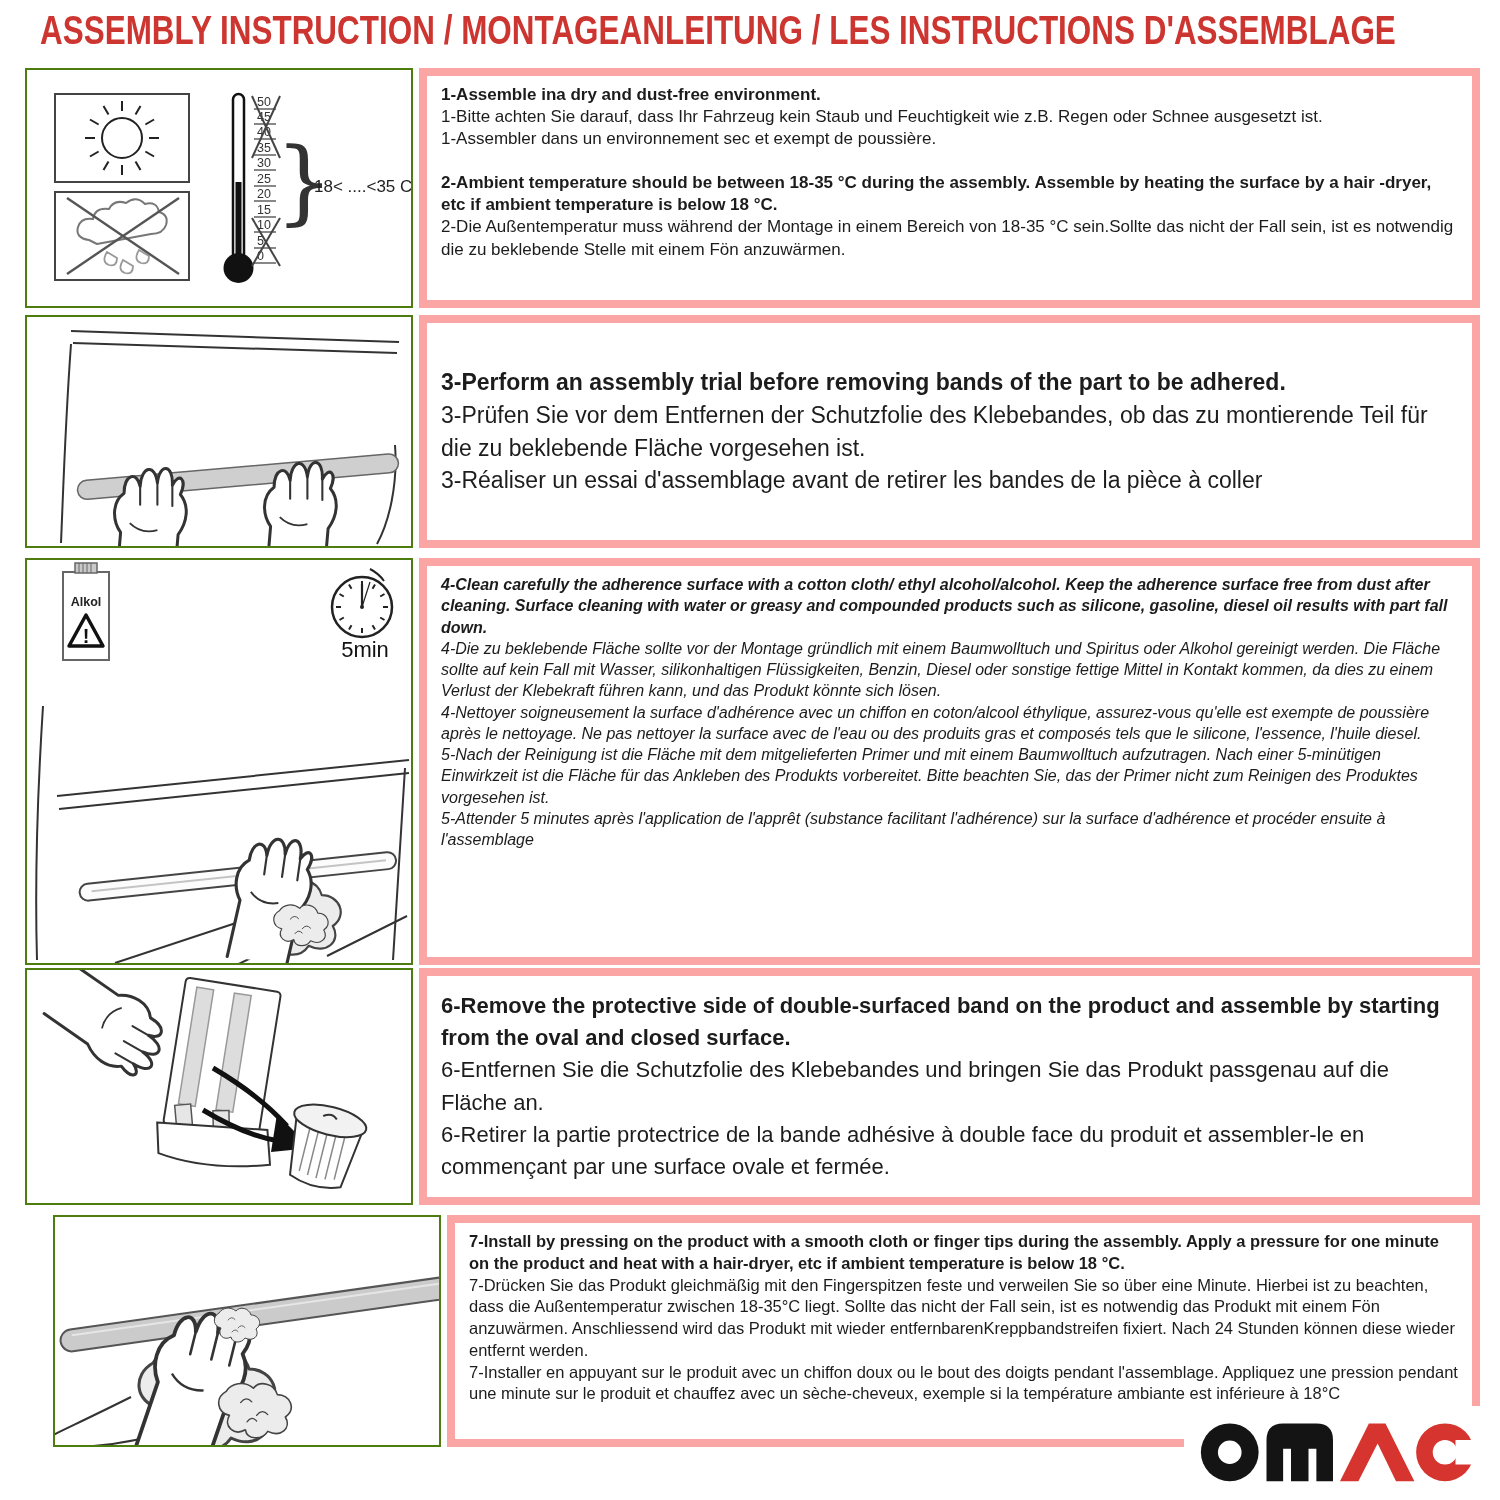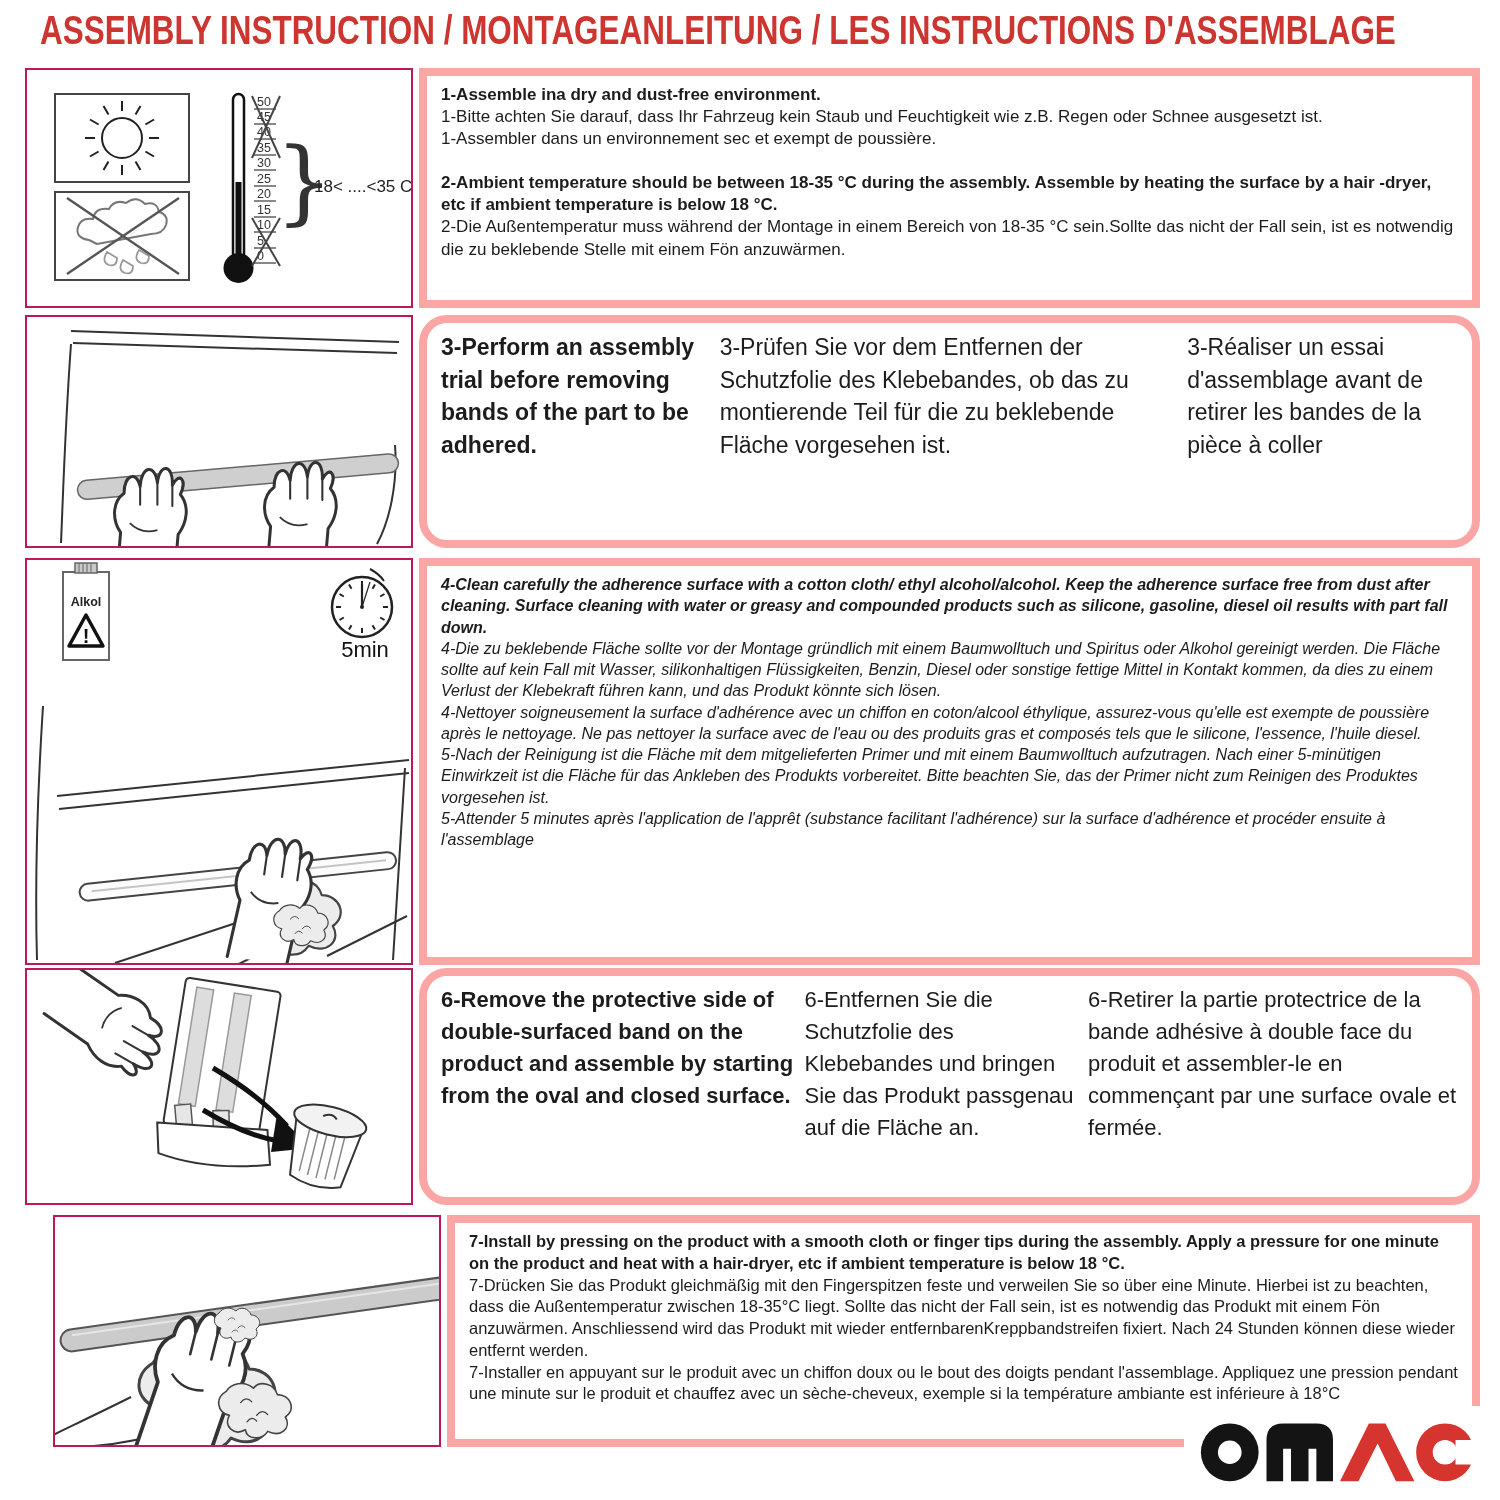--- a/index.html
+++ b/index.html
@@ -3,28 +3,28 @@
 <meta charset="utf-8">
 <style>
   html,body{margin:0;padding:0;background:#fff;}
   .page{position:relative;width:1500px;height:1500px;background:#fff;overflow:hidden;
         font-family:"Liberation Sans",sans-serif;color:#1c1c1c;}
   .title{position:absolute;left:40px;top:8px;font-size:37px;font-weight:bold;
          color:#cd3530;white-space:nowrap;letter-spacing:0px;
          transform:scale(0.85,1.08);transform-origin:left top;}
   .rows{position:absolute;left:25px;top:68px;width:1455px;}
   .row{display:flex;align-items:stretch;}
-  .illus{width:388px;flex:0 0 388px;margin-right:6px;border:2px solid #be185d;
+  .illus{width:388px;flex:0 0 388px;margin-right:6px;border:2px solid #4d7c0f;
          box-sizing:border-box;background:#fff;}
   .illus svg{display:block;width:100%;height:100%;}
   .textbox{flex:1;border:8px solid #fca5a5;box-sizing:border-box;padding:8px 14px;background:#fff;}
   .textbox p{margin:0;}
   .textbox .b{font-weight:bold;}
   .gap{margin-top:22px !important;}
-  .vcenter{display:flex;flex-direction:row;justify-content:center;border-radius:28px;}
+  .vcenter{display:flex;flex-direction:column;justify-content:center;}
   .r1{height:240px;margin-bottom:7px;}
   .r2{height:233px;margin-bottom:10px;}
   .r3{height:407px;margin-bottom:3px;}
   .r4{height:237px;margin-bottom:10px;}
   .r5{height:232px;padding-left:28px;}
   .t-md{font-size:17px;line-height:1.3;}
   .t-lg{font-size:23px;line-height:1.42;}
   .t-sm{font-size:16px;line-height:1.33;font-style:italic;}
   .t-lg2{font-size:22px;line-height:1.46;}
   .t-md2{font-size:16.5px;line-height:1.32;}

